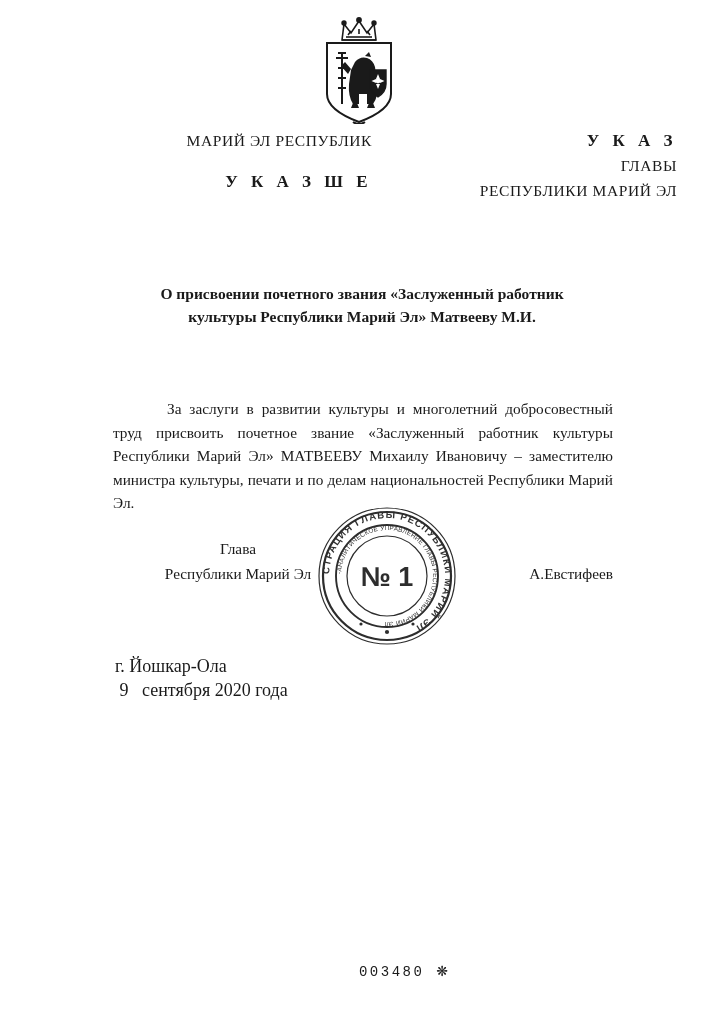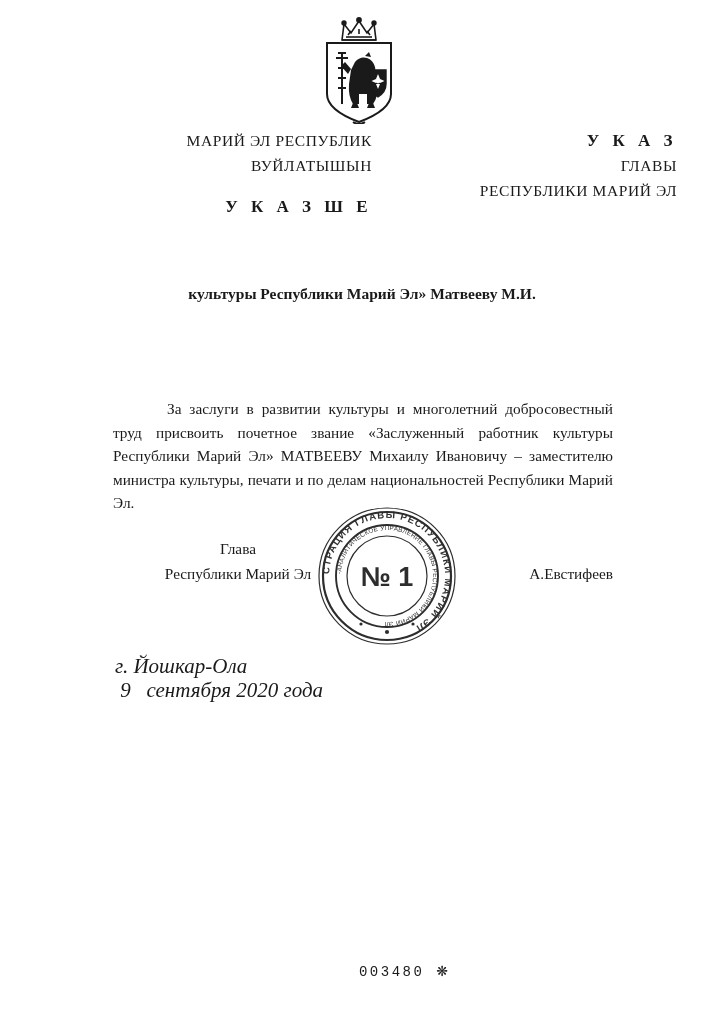--- a/index.html
+++ b/index.html
@@ -124,23 +124,22 @@
     width: 140px;
     height: 140px;
     opacity: 0.88;
   }
 
   
   #doc-footer {
     position: absolute;
     top: 654px;
     left: 115px;
-    font-size: 21px;
+    font-size: 18px;
     line-height: 24px;
-    font-style: italic;
   }
   #doc-footer .f-line { display: block; white-space: pre; }
 
   
   #serial {
     position: absolute;
     top: 963px;
     left: 0;
     width: 725px;
     text-align: center;
@@ -203,33 +202,33 @@
       </g>
 
       <path d="M38 110 Q44 114 50 110" fill="none" stroke="#1a1a1a" stroke-width="2"></path>
     </svg>
   </div>
 
   <div id="header">
 
     <div class="hdr-col hdr-left">
       <div class="hdr-line">МАРИЙ ЭЛ РЕСПУБЛИК</div>
-      <div class="hdr-line">ВУЙЛАТЫШЫН</div>
       <div class="hdr-strong">У К А З Ш Е</div>
     </div>
 
     <div class="hdr-col hdr-right">
       <div class="hdr-strong">У К А З</div>
       <div class="hdr-line">ГЛАВЫ</div>
       <div class="hdr-line">РЕСПУБЛИКИ МАРИЙ ЭЛ</div>
     </div>
 
   </div>
 
   <div id="doc-title">
+    <span class="t-line">О присвоении почетного звания «Заслуженный работник</span>
     <span class="t-line">культуры Республики Марий Эл» Матвееву М.И.</span>
   </div>
 
   <p id="body-text">За заслуги в развитии культуры и многолетний добросовестный труд присвоить почетное звание «Заслуженный работник культуры Республики Марий Эл» МАТВЕЕВУ Михаилу Ивановичу – заместителю министра культуры, печати и по делам национальностей Республики Марий Эл.</p>
 
   <div id="signature">
     <div id="sig-left">
       <div>Глава</div>
       <div>Республики Марий Эл</div>
     </div>

